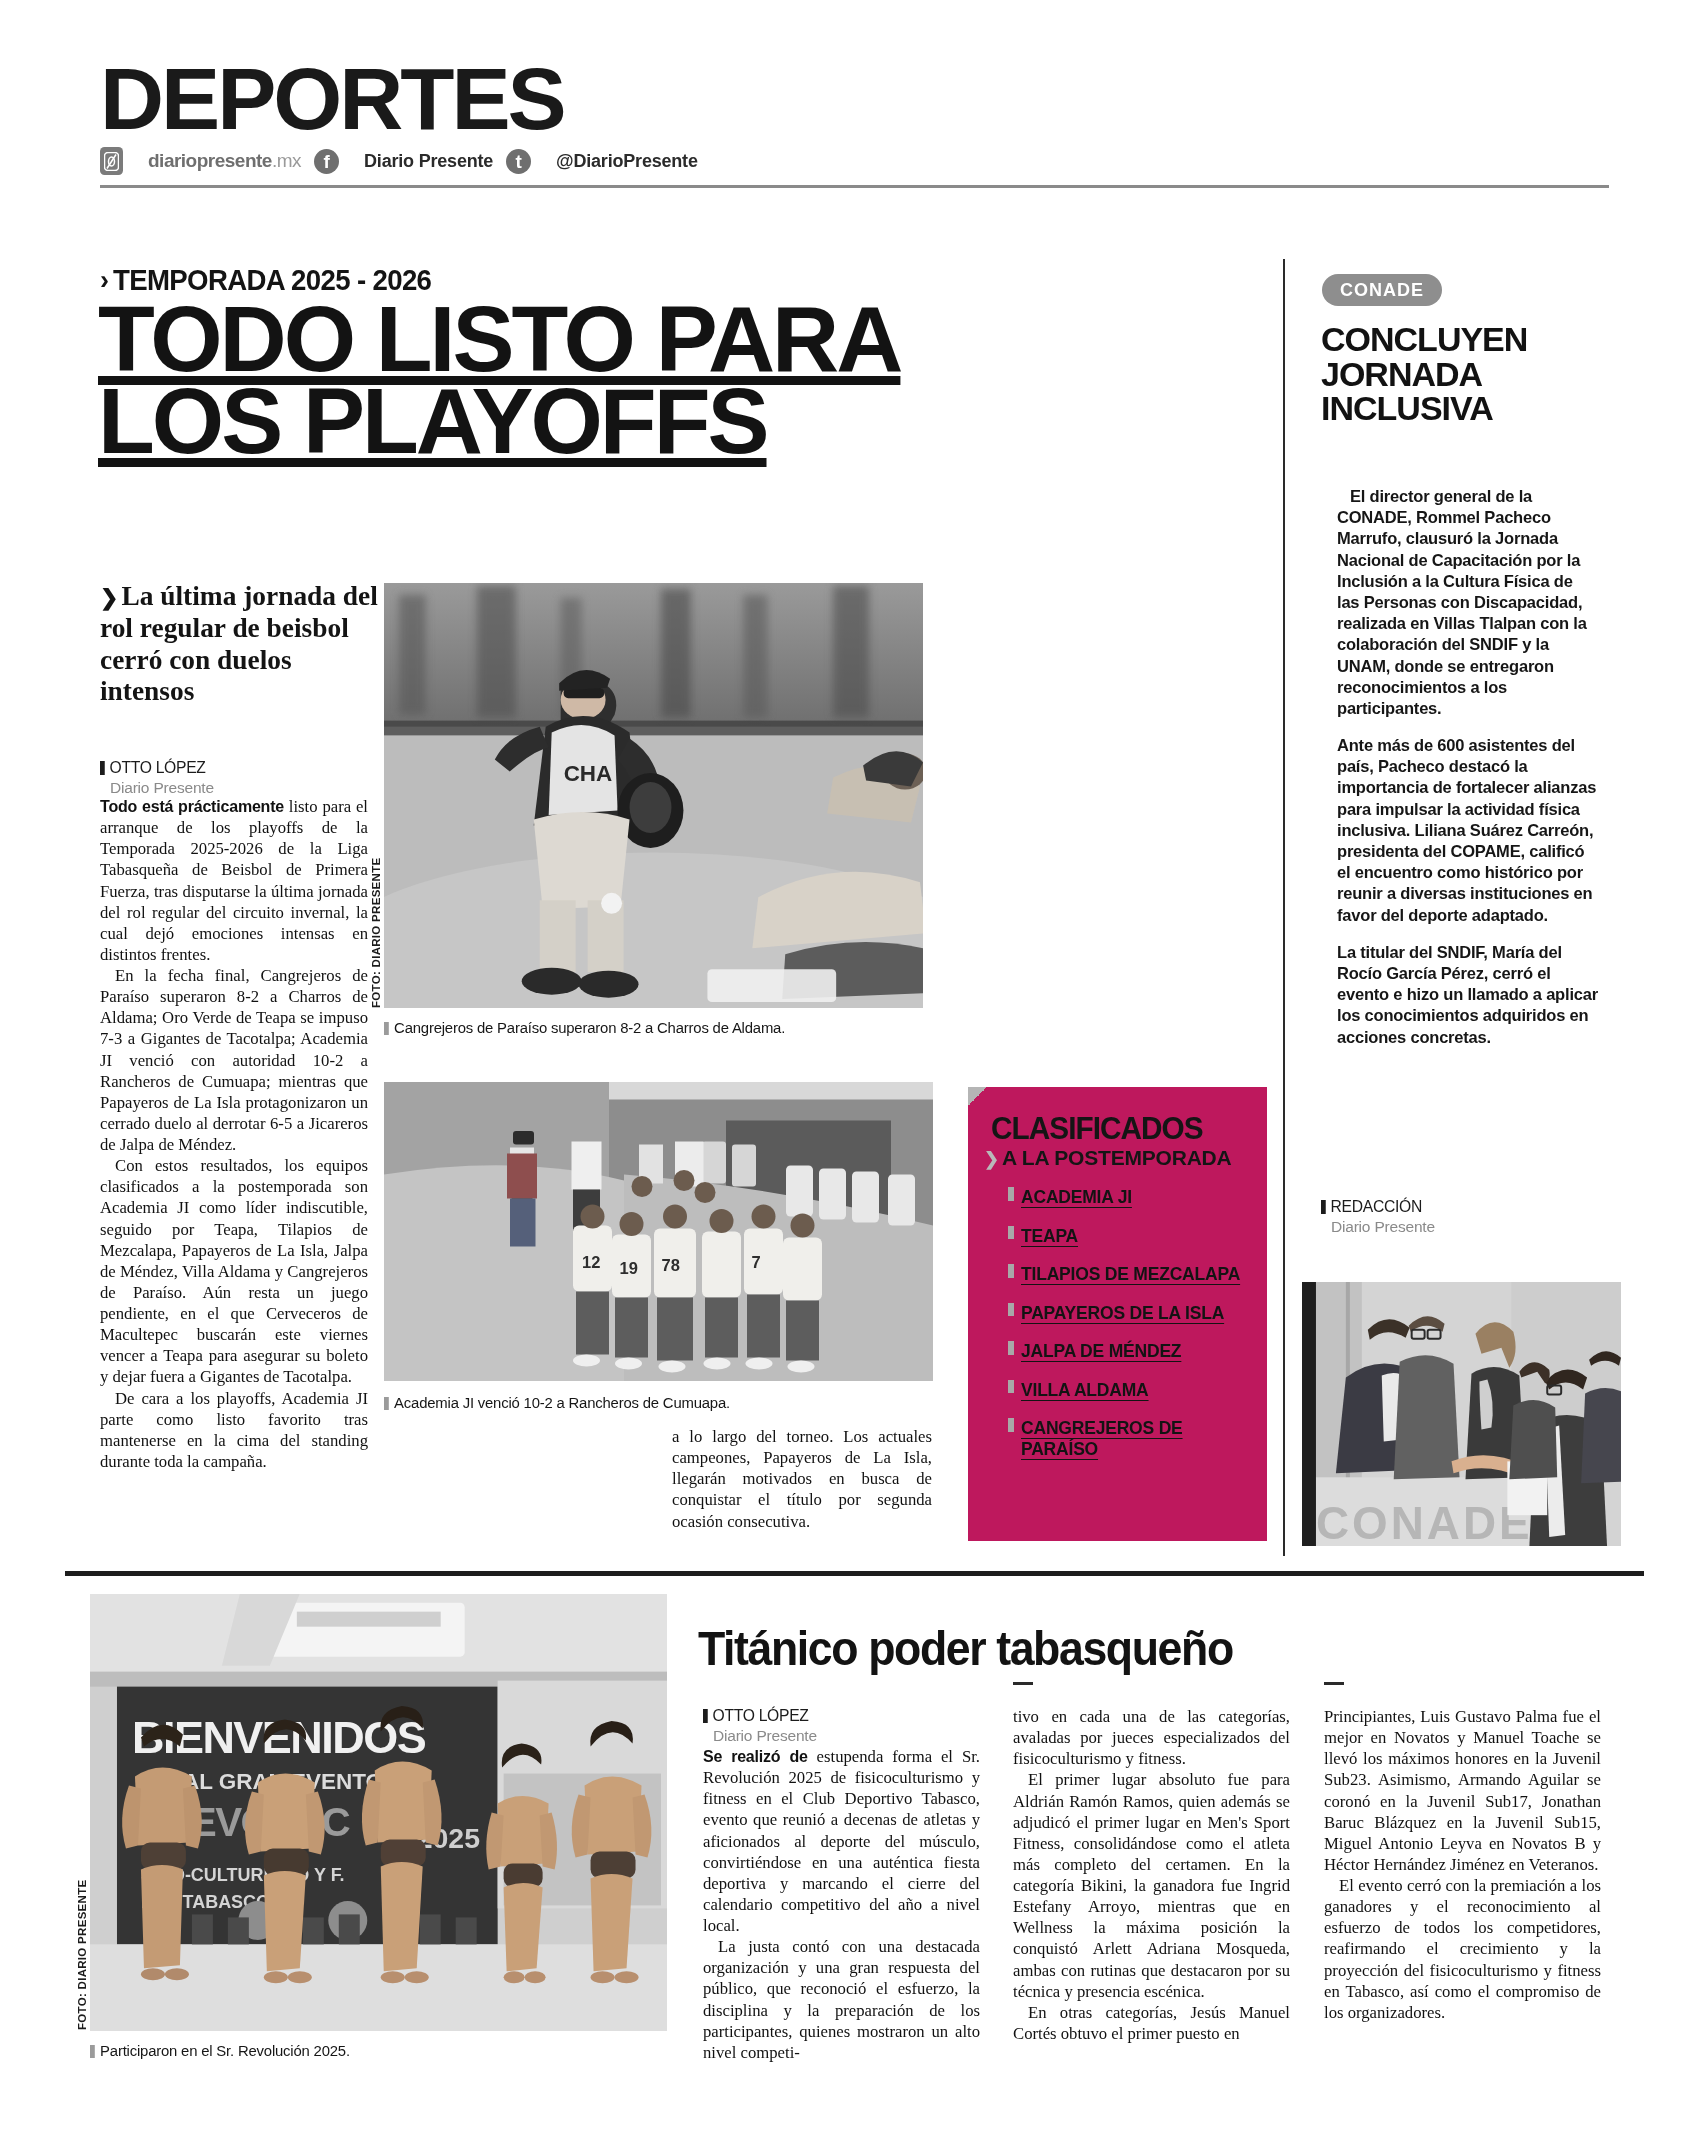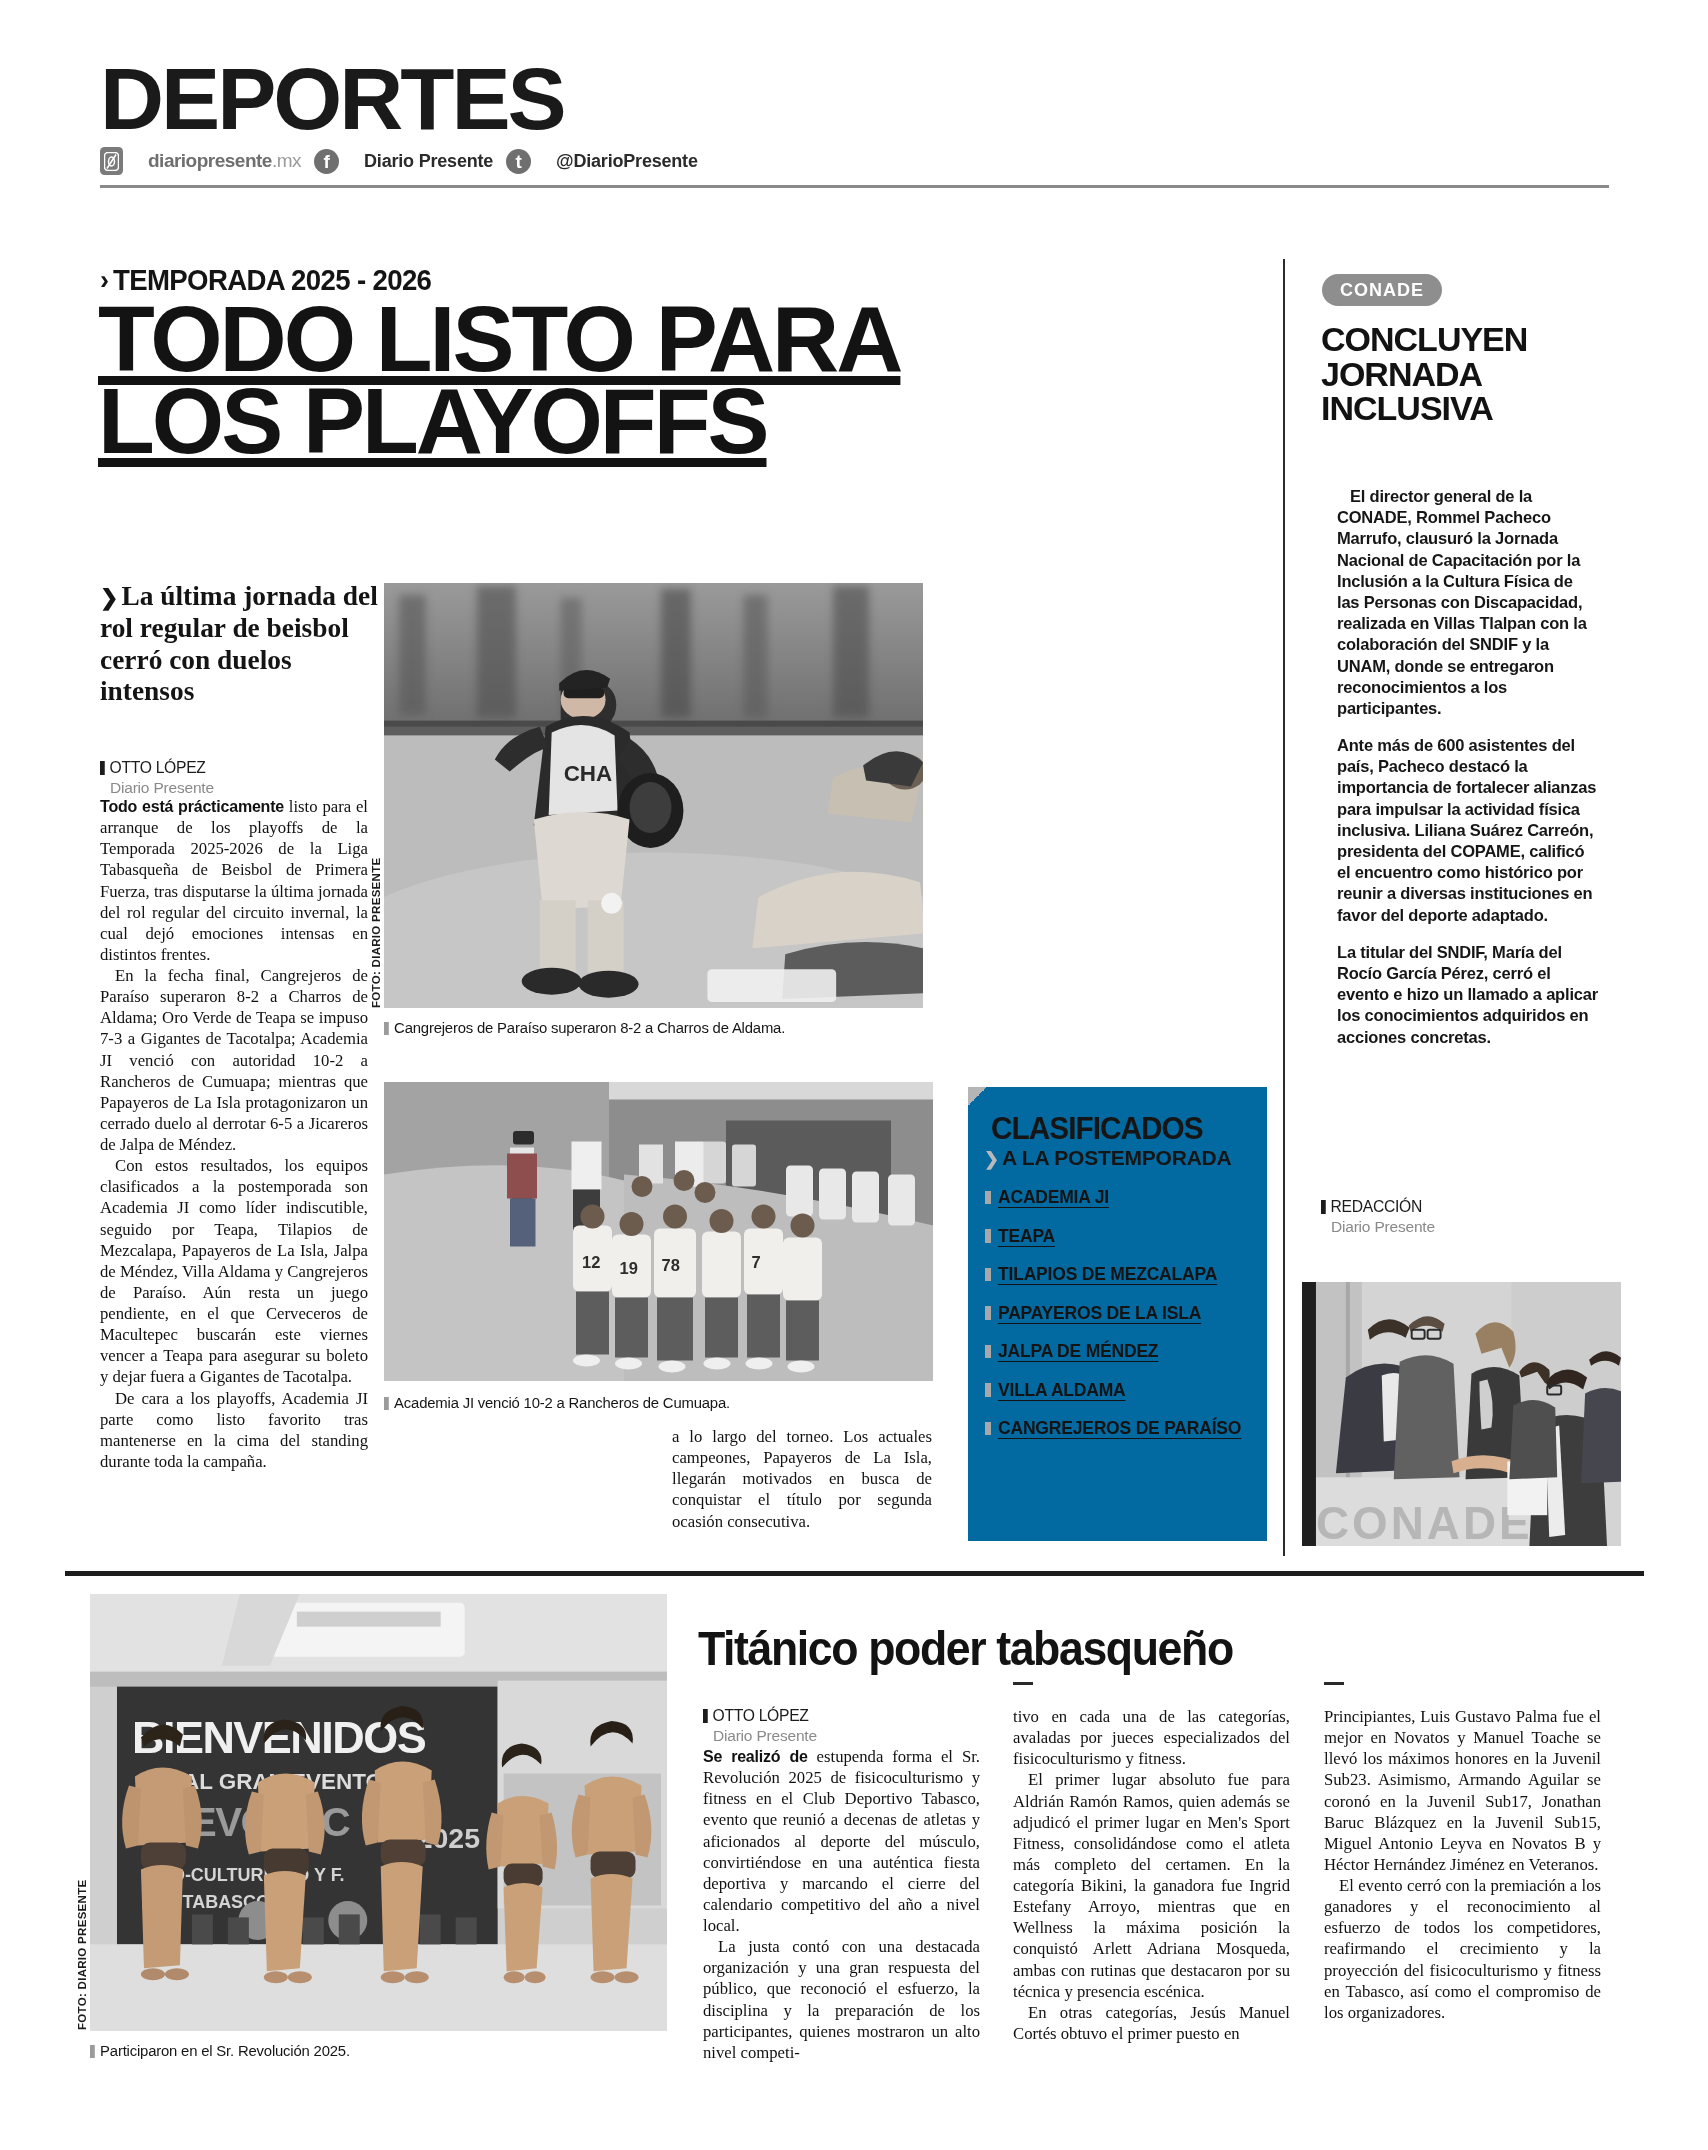--- a/index.html
+++ b/index.html
@@ -110,39 +110,39 @@
   .caption{
     position:absolute;
     font-size:15.5px;font-weight:normal;color:#161616;letter-spacing:-0.2px;
     display:flex;align-items:center;gap:5.5px;
     transform:scaleX(0.96);transform-origin:left center;
   }
   .caption .tick{width:5px;height:13px;background:#9b9b9b;flex:none;}
 
   
   .clasbox{
-    position:absolute;background:#0369a1;
+    position:absolute;background:#be185d;
   }
   .clasbox .fold{
     position:absolute;left:0;top:0;width:19px;height:19px;
     background:linear-gradient(135deg,#b5b5b5 0 50%,transparent 50%);
   }
   .clas-title{
     position:absolute;left:23px;top:24px;
     font-size:31px;font-weight:bold;letter-spacing:-1px;color:#151515;
     transform:scaleX(0.96);transform-origin:left top;
   }
   .clas-sub{
     position:absolute;left:34px;top:59px;
     font-size:21px;font-weight:bold;letter-spacing:-0.2px;color:#151515;
   }
   .clas-sub-arrow{position:absolute;left:16px;top:61px;color:#b9b9b9;font-size:18px;font-weight:bold;}
   .clas-list{position:absolute;left:17px;top:100px;right:10px;}
   .clas-item{
-    display:flex;align-items:center;gap:7px;margin-bottom:17.5px;
+    display:flex;align-items:flex-start;gap:7px;margin-bottom:17.5px;margin-left:23px;
   }
   .clas-item .tick{width:6px;height:13.5px;background:#a8a8a8;flex:none;}
   .clas-item .lbl{
     font-size:17.5px;font-weight:bold;letter-spacing:-0.2px;color:#131313;
     text-decoration:underline;text-underline-offset:3.5px;text-decoration-thickness:1px;
   }
 
   
   .tagpill{
     position:absolute;background:#8e8e8e;border-radius:17px;

